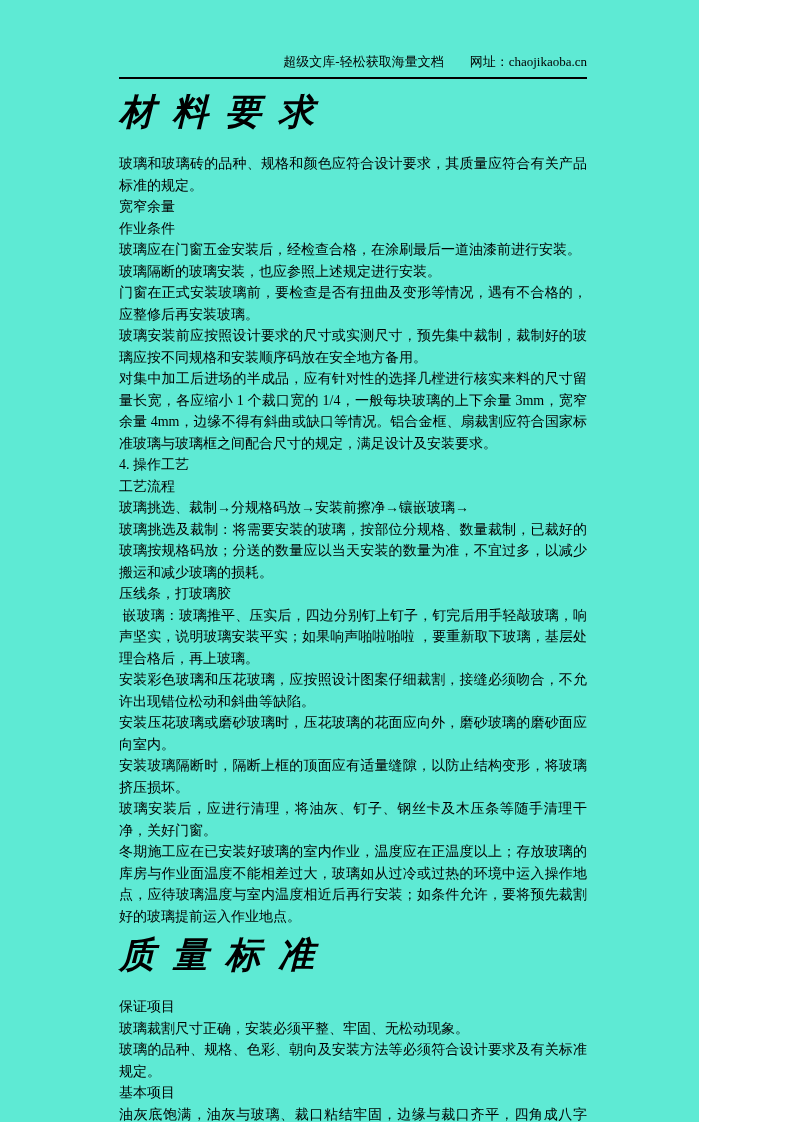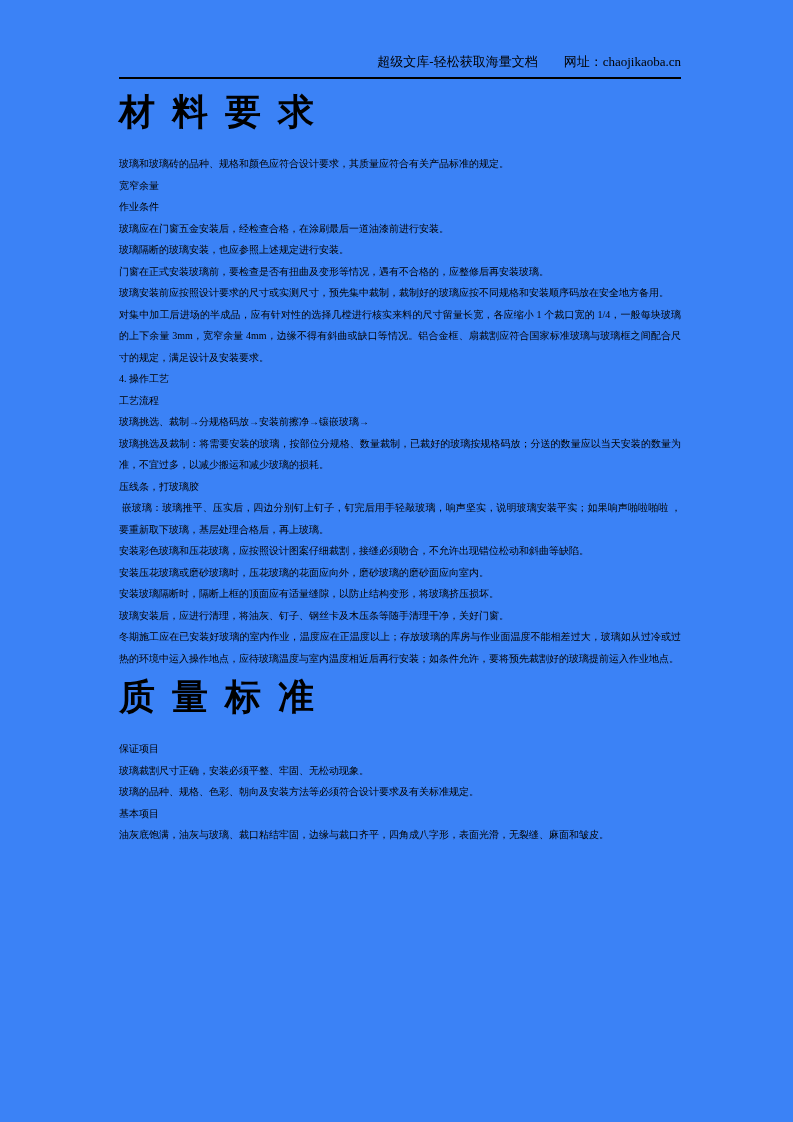--- a/index.html
+++ b/index.html
@@ -2,23 +2,23 @@
 <html><head>
 <meta charset="utf-8">
 <style>
   html, body {
     margin: 0;
     padding: 0;
     background: #ffffff;
   }
   .page {
     position: relative;
-    width: 793px;
+    width: 699px;
     height: 1122px;
-    background: #3b82f6;
+    background: #5eead4;
     color: #000000;
     font-family: "Liberation Serif", "DejaVu Serif", serif;
     box-sizing: border-box;
     padding: 0 112px 0 119px;
     overflow: hidden;
   }
   .header {
     padding-top: 54px;
     padding-bottom: 7px;
     border-bottom: 2px solid #000000;
@@ -31,26 +31,27 @@
     display: inline-block;
     width: 26px;
   }
   h1 {
     margin: 0;
     font-size: 36px;
     line-height: 41px;
     font-weight: bold;
     letter-spacing: 17px;
     white-space: nowrap;
+    font-style: italic;
   }
   .h-mat { margin-top: 13px; }
   .h-qua { margin-top: 8px; }
   .body {
     margin-top: 20px;
-    font-size: 10px;
+    font-size: 14px;
     line-height: 21.5px;
   }
   .body p {
     margin: 0;
     text-align: justify;
     white-space: pre-wrap;
     word-break: break-all;
   }
 </style>
 </head>

